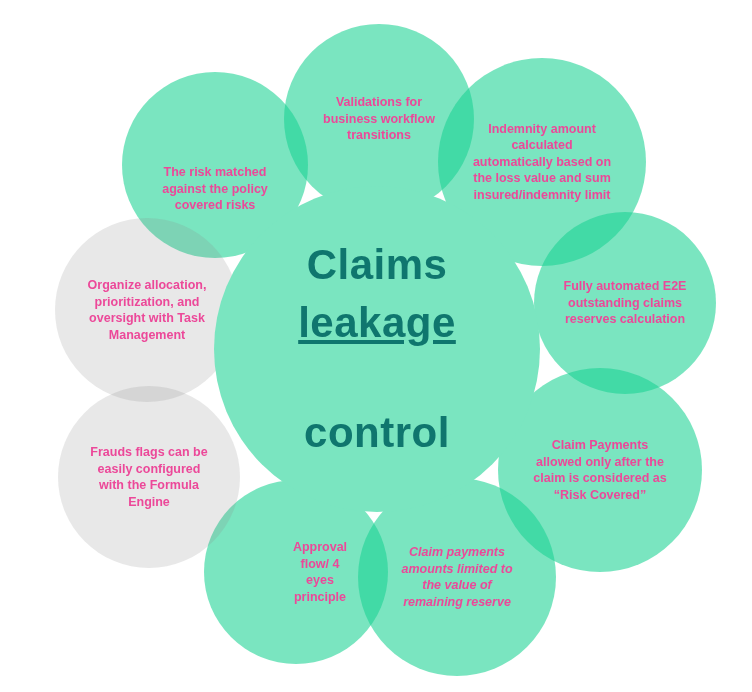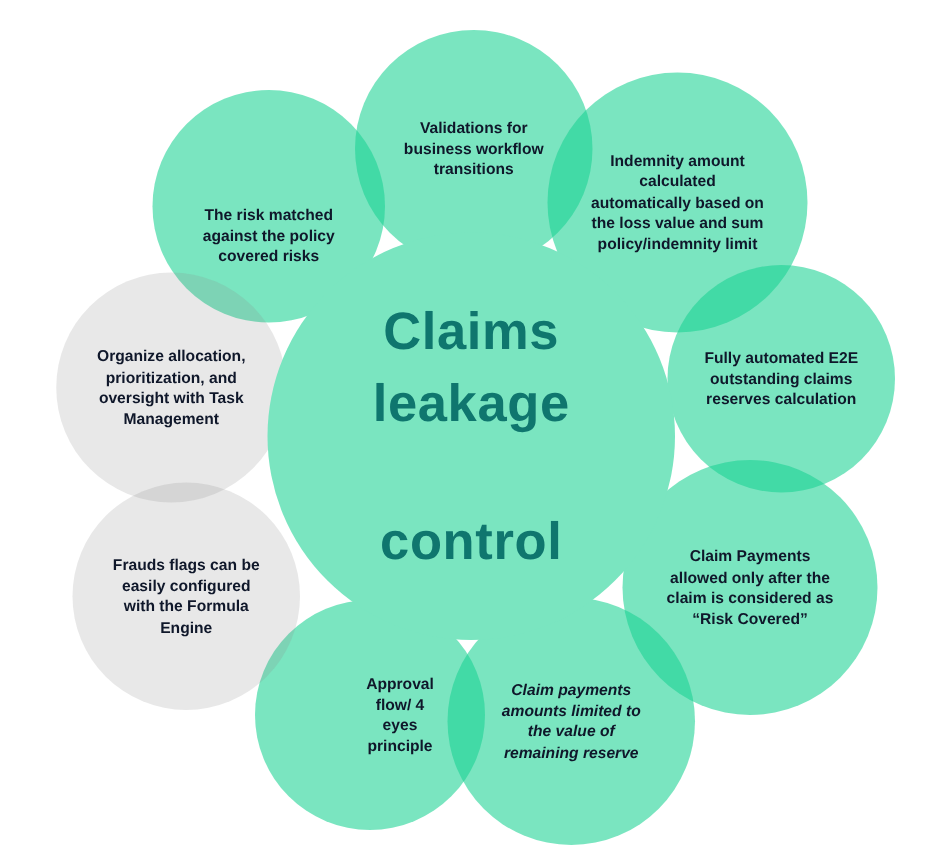--- a/index.html
+++ b/index.html
@@ -25,21 +25,21 @@
     z-index: 1;
     box-sizing: border-box;
   }
   
   .bubble.mint { background: rgba(26, 210, 146, 0.58); }
   .bubble.grey { background: rgba(140, 140, 140, 0.20); }
   .bubble .label {
     font-weight: bold;
     font-size: 12.5px;
     line-height: 1.32;
-    color: #0f172a;
+    color: #ec4899;
     display: block;
   }
   .center-circle {
     position: absolute;
     left: 214px;
     top: 186px;
     width: 326px;
     height: 326px;
     border-radius: 50%;
     background: #7ae5c0;
@@ -50,58 +50,58 @@
     justify-content: center;
     text-align: center;
   }
   .center-title-line {
     font-size: 42px;
     font-weight: bold;
     color: #0f766e;
     line-height: 1.15;
     letter-spacing: 0.5px;
   }
-  .center-title-line.l2 { margin-top: 10px; }
+  .center-title-line.l2 { margin-top: 10px; text-decoration: underline; }
   .center-title-line.l3 { margin-top: 61px; text-align: center; }
 
   
   .n1 { left: 284px; top: 24px;  width: 190px; height: 190px; }
   .n1 .label { padding: 0 28px; }
   .n2 { left: 122px; top: 72px;  width: 186px; height: 186px; }
   .n2 .label { padding: 0 30px; margin-top: 48px; }
   .n3 { left: 438px; top: 58px;  width: 208px; height: 208px; }
   .n3 .label { padding: 0 34px; }
   .n4 { left: 534px; top: 212px; width: 182px; height: 182px; }
   .n4 .label { padding: 0 28px; }
   .n5 { left: 498px; top: 368px; width: 204px; height: 204px; }
   .n5 .label { padding: 0 34px; }
   .n6 { left: 358px; top: 478px; width: 198px; height: 198px; }
   .n6 .label { padding: 0 34px; font-style: italic; }
   .n7 { left: 204px; top: 480px; width: 184px; height: 184px; }
   .n7 .label { padding: 0 36px; margin-left: 48px; }
   .n8 { left: 58px;  top: 386px; width: 182px; height: 182px; }
   .n8 .label { padding: 0 26px; }
-  .n9 { left: 45px;  top: 218px; width: 184px; height: 184px; }
+  .n9 { left: 55px;  top: 218px; width: 184px; height: 184px; }
   .n9 .label { padding: 0 30px; }
 </style>
 </head>
 <body>
 
 <div class="stage">
 
   <div class="bubble mint n1">
     <span class="label">Validations for business workflow transitions</span>
   </div>
 
   <div class="bubble mint n2">
     <span class="label">The risk matched against the policy covered risks</span>
   </div>
 
   <div class="bubble mint n3">
-    <span class="label">Indemnity amount calculated automatically based on the loss value and sum policy/indemnity limit</span>
+    <span class="label">Indemnity amount calculated automatically based on the loss value and sum insured/indemnity limit</span>
   </div>
 
   <div class="bubble mint n4">
     <span class="label">Fully automated E2E outstanding claims reserves calculation</span>
   </div>
 
   <div class="bubble mint n5">
     <span class="label">Claim Payments allowed only after the claim is considered as “Risk Covered”</span>
   </div>
 

